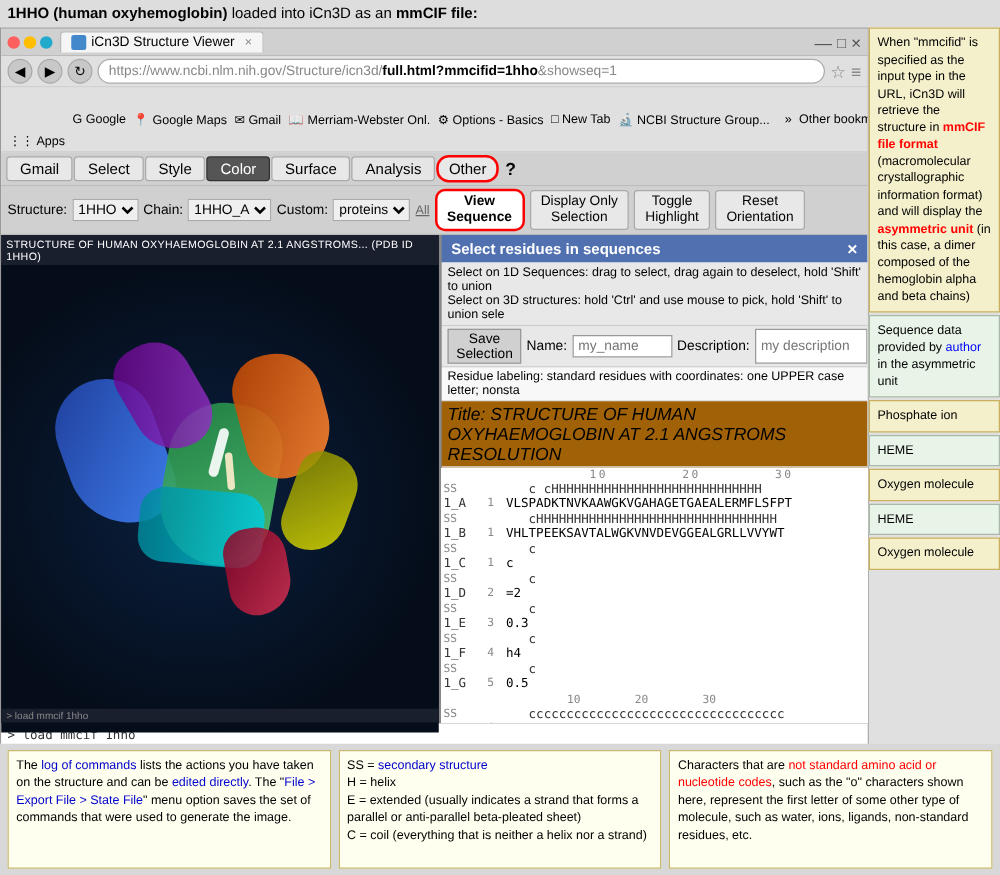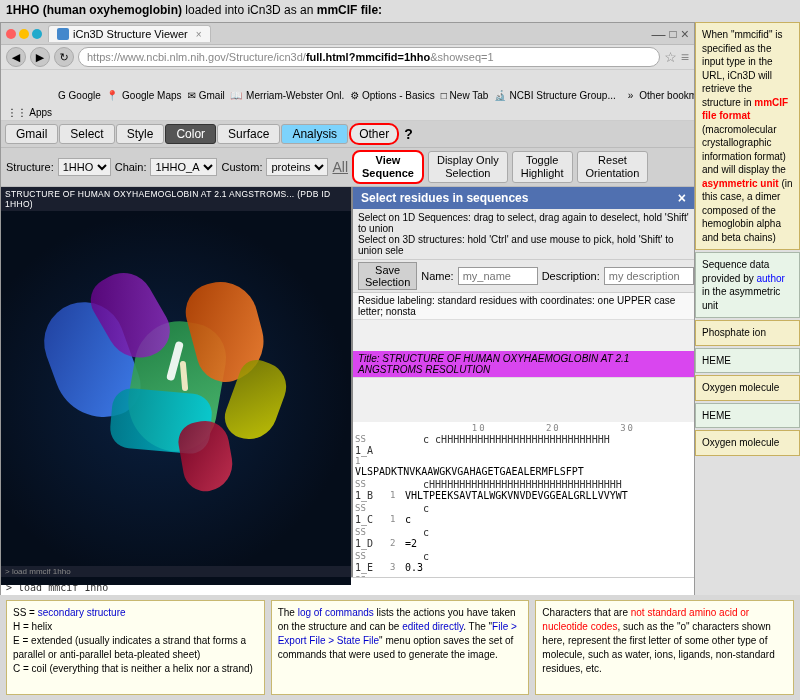--- a/index.html
+++ b/index.html
@@ -71,33 +71,33 @@
     </div>
 
     <div style="background:#d8d8d8;">
 
       <div style="display:flex;align-items:center;gap:1px;padding:2px 4px;background:#d0d0d0;border-bottom:1px solid #bbb;">
         <button style="padding:2px 10px;background:#e8e8e8;border:1px solid #aaa;border-radius:3px;font-size:12px;cursor:pointer;">Gmail</button>
         <button style="padding:2px 10px;background:#e8e8e8;border:1px solid #aaa;border-radius:3px;font-size:12px;cursor:pointer;">Select</button>
         <button style="padding:2px 10px;background:#e8e8e8;border:1px solid #aaa;border-radius:3px;font-size:12px;cursor:pointer;">Style</button>
         <button style="padding:2px 10px;background:#555;color:white;border:1px solid #333;border-radius:3px;font-size:12px;cursor:pointer;">Color</button>
         <button style="padding:2px 10px;background:#e8e8e8;border:1px solid #aaa;border-radius:3px;font-size:12px;cursor:pointer;">Surface</button>
-        <button style="padding:2px 10px;background:#7dd3fc;border:1px solid #aaa;border-radius:3px;font-size:12px;cursor:pointer;">Analysis</button>
+        <button style="padding:2px 10px;background:#e5e5e5;border:1px solid #aaa;border-radius:3px;font-size:12px;cursor:pointer;">Analysis</button>
         <button style="padding:2px 8px;background:#e8e8e8;border:2px solid red;border-radius:10px;font-size:12px;cursor:pointer;">Other</button>
         <span style="font-size:14px;font-weight:bold;margin-left:4px;cursor:pointer;">?</span>
       </div>
 
       <div style="display:flex;align-items:center;gap:4px;padding:2px 5px;background:#d0d0d0;border-bottom:1px solid #bbb;flex-wrap:wrap;">
         <span style="font-size:11px;">Structure:</span>
         <select style="font-size:11px;height:18px;border:1px solid #aaa;"><option>1HHO</option></select>
         <span style="font-size:11px;">Chain:</span>
         <select style="font-size:11px;height:18px;border:1px solid #aaa;"><option>1HHO_A</option></select>
         <span style="font-size:11px;">Custom:</span>
         <select style="font-size:11px;height:18px;border:1px solid #aaa;"><option>proteins</option></select>
-        <span style="font-size:14px;color:#666;text-decoration:underline;">All</span>
+        <span style="font-size:10px;color:#666;text-decoration:underline;">All</span>
         <button style="padding:2px 8px;background:white;border:2px solid red;border-radius:8px;font-weight:bold;font-size:11px;cursor:pointer;line-height:1.2;">View<br>Sequence</button>
         <button style="padding:2px 8px;background:#e8e8e8;border:1px solid #aaa;border-radius:3px;font-size:11px;cursor:pointer;line-height:1.2;">Display Only<br>Selection</button>
         <button style="padding:2px 8px;background:#e8e8e8;border:1px solid #aaa;border-radius:3px;font-size:11px;cursor:pointer;line-height:1.2;">Toggle<br>Highlight</button>
         <button style="padding:2px 8px;background:#e8e8e8;border:1px solid #aaa;border-radius:3px;font-size:11px;cursor:pointer;line-height:1.2;">Reset<br>Orientation</button>
       </div>
 
       <div style="display:flex;height:390px;">
 
         <div style="width:352px;min-width:352px;background:#0a0f1e;position:relative;border-right:2px solid #888;">
           <div style="background:#1a1f2e;color:white;font-size:8.5px;padding:2px 4px;text-align:left;letter-spacing:0.3px;">STRUCTURE OF HUMAN OXYHAEMOGLOBIN AT 2.1 ANGSTROMS... (PDB ID 1HHO)</div>
@@ -134,38 +134,38 @@
           </div>
           <div style="padding:3px 5px;background:#e8e8e8;border-bottom:1px solid #ccc;font-size:10px;">
             <div>Select on 1D Sequences: drag to select, drag again to deselect, hold 'Shift' to union</div>
             <div>Select on 3D structures: hold 'Ctrl' and use mouse to pick, hold 'Shift' to union sele</div>
           </div>
           <div style="padding:2px 5px;background:#e8e8e8;border-bottom:1px solid #ccc;display:flex;align-items:center;gap:4px;">
             <button style="padding:1px 6px;background:#d0d0d0;border:1px solid #999;font-size:11px;cursor:pointer;">Save Selection</button>
             <span style="font-size:11px;">Name:</span>
             <input style="height: 18px; width: 80px; border: 1px solid rgb(153, 153, 153); padding: 0px 4px; font-size: 11px;" placeholder="my_name">
             <span style="font-size:11px;">Description:</span>
-            <input style="height: 18px; width: 90px; border: 1px solid rgb(153, 153, 153); padding: 0px 4px; font-size: 11px;" placeholder="my description">
+            <input style="height: 28px; width: 90px; border: 1px solid rgb(153, 153, 153); padding: 0px 4px; font-size: 11px;" placeholder="my description">
           </div>
           <div style="font-size:10px;padding:2px 5px;background:#f8f8f8;border-bottom:1px solid #ddd;">Residue labeling: standard residues with coordinates: one UPPER case letter; nonsta</div>
-          <div style="font-size:10px;padding:2px 5px;font-style:italic;background:#d946ef;border-bottom:1px solid #ddd;margin-top:31px;">Title: STRUCTURE OF HUMAN OXYHAEMOGLOBIN AT 2.1 ANGSTROMS RESOLUTION</div>
-
-          <div style="flex:1;overflow-y:auto;overflow-x:auto;background:white;font-family:monospace;font-size:10px;margin-top:44px;">
+          <div style="font-size:14px;padding:2px 5px;font-style:italic;background:#a16207;border-bottom:1px solid #ddd;">Title: STRUCTURE OF HUMAN OXYHAEMOGLOBIN AT 2.1 ANGSTROMS RESOLUTION</div>
+
+          <div style="flex:1;overflow-y:auto;overflow-x:auto;background:white;font-family:monospace;font-size:10px;">
 
             <div style="display:flex;padding:1px 2px;color:#888;font-size:9px;white-space:pre;">
               <span style="display:inline-block;width:50px;"></span>
               <span style="letter-spacing:2px;">         10        20        30</span>
             </div>
 
             <div style="display:flex;padding:0 2px;white-space:pre;">
               <span style="display:inline-block;width:50px;color:#888;font-size:9px;">SS</span>
               <span style="color:#333;">   c cHHHHHHHHHHHHHHHHHHHHHHHHHHHH</span>
             </div>
 
-            <div style="display:flex;padding:0 2px;white-space:pre;flex-direction:column;">
+            <div style="display:flex;padding:0 2px;white-space:pre;">
               <span style="display:inline-block;width:35px;color:#333;font-size:10px;">1_A</span>
               <span style="display:inline-block;width:15px;color:#888;font-size:9px;">1</span>
               <span>VLSPADKTNVKAAWGKVGAHAGETGAEALERMFLSFPT</span>
             </div>
 
             <div style="display:flex;padding:0 2px;white-space:pre;margin-top:2px;">
               <span style="display:inline-block;width:50px;color:#888;font-size:9px;">SS</span>
               <span style="color:#333;">   cHHHHHHHHHHHHHHHHHHHHHHHHHHHHHHHH</span>
             </div>
 
@@ -278,29 +278,29 @@
     </div>
     <div style="background:#e8f4e8;border:1px solid #aab8aa;padding:5px 6px;font-size:10px;margin-top:2px;">
       <span>HEME</span>
     </div>
     <div style="background:#f5f0cc;border:1px solid #c8b060;padding:5px 6px;font-size:10px;margin-top:2px;">
       <span>Oxygen molecule</span>
     </div>
   </div>
 
   <div style="position:absolute;bottom:0;left:0;right:0;display:flex;gap:6px;background:#d8d8d8;padding:5px 6px;height:105px;">
+
+    <div style="background:#fffff0;border:1px solid #c8b870;padding:5px 6px;font-size:10px;line-height:1.4;flex:1;">
+      The <span style="color:#0000cc;">log of commands</span> lists the actions you have taken on the structure and can be <span style="color:#0000cc;">edited directly</span>. The "<span style="color:#0000cc;">File &gt; Export File &gt; State File</span>" menu option saves the set of commands that were used to generate the image.
+    </div>
 
     <div style="background:#fffff0;border:1px solid #c8b870;padding:5px 6px;font-size:10px;line-height:1.4;flex:1;">
       SS = <span style="color:#0000cc;">secondary structure</span><br>
       H = helix<br>
       E = extended (usually indicates a strand that forms a parallel or anti-parallel beta-pleated sheet)<br>
       C = coil (everything that is neither a helix nor a strand)
     </div>
 
     <div style="background:#fffff0;border:1px solid #c8b870;padding:5px 6px;font-size:10px;line-height:1.4;flex:1;">
-      The <span style="color:#0000cc;">log of commands</span> lists the actions you have taken on the structure and can be <span style="color:#0000cc;">edited directly</span>. The "<span style="color:#0000cc;">File &gt; Export File &gt; State File</span>" menu option saves the set of commands that were used to generate the image.
-    </div>
-
-    <div style="background:#fffff0;border:1px solid #c8b870;padding:5px 6px;font-size:10px;line-height:1.4;flex:1;">
       Characters that are <span style="color:red;">not standard amino acid or nucleotide codes</span>, such as the "o" characters shown here, represent the first letter of some other type of molecule, such as water, ions, ligands, non-standard residues, etc.
     </div>
   </div>
 </div>
 
 </body></html>

